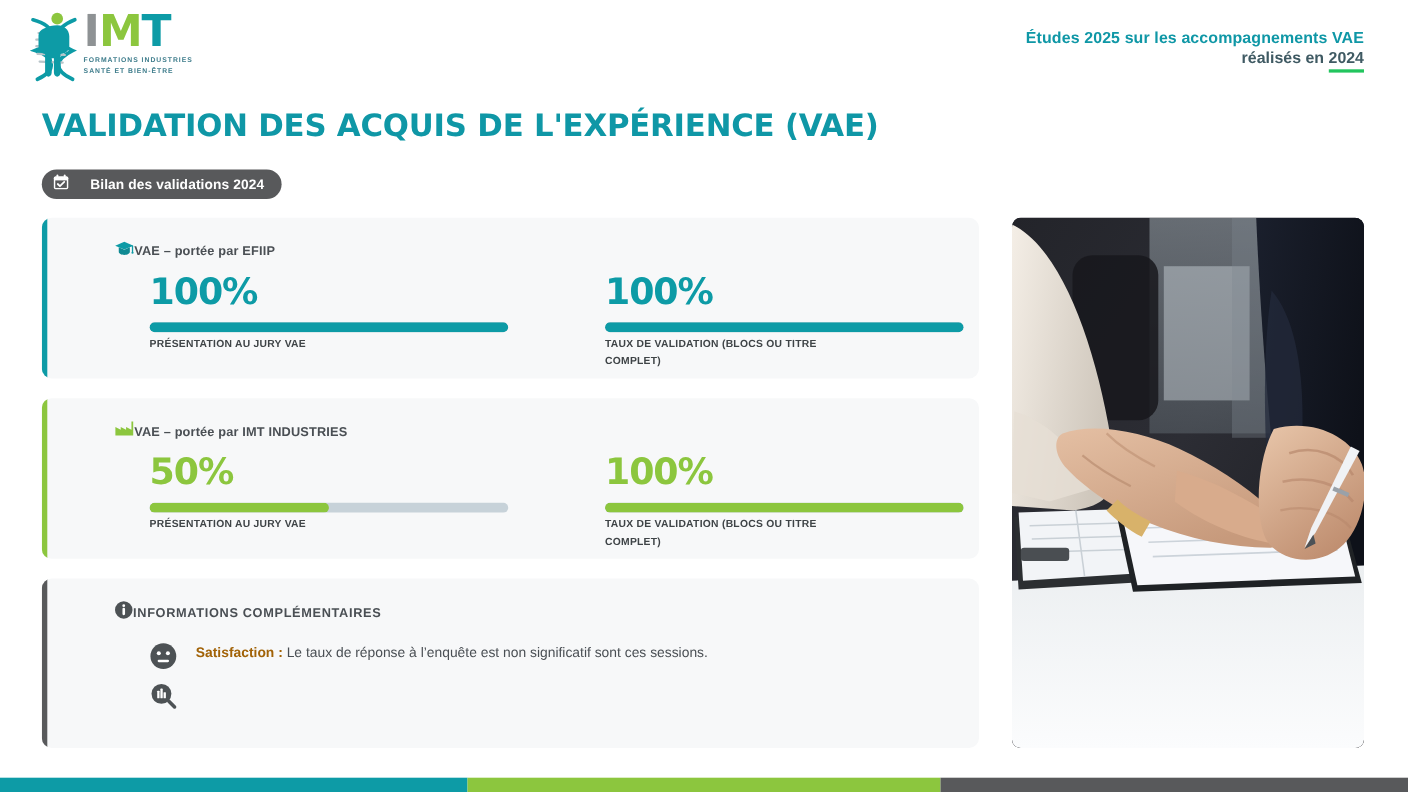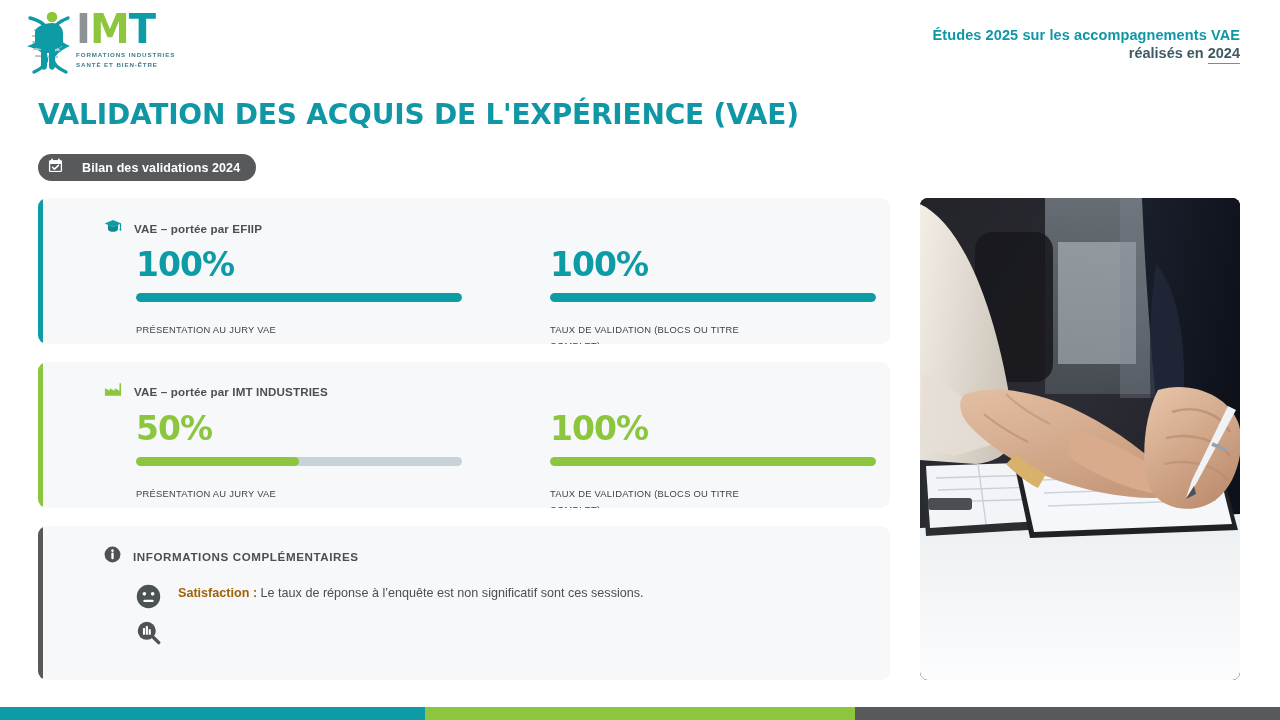--- a/index.html
+++ b/index.html
@@ -88,21 +88,21 @@
     letter-spacing: 0.1px;
     white-space: nowrap;
   }
   .study-line2 {
     font-size: 14.5px;
     font-weight: bold;
     color: #3f5a63;
     white-space: nowrap;
   }
   .study-line2 .year-underline {
-    border-bottom: 1px solid #22c55e;
+    border-bottom: 3px solid #22c55e;
     padding-bottom: 2px;
   }
 
   
   .page-title {
     position: absolute;
     left: 38px;
     top: 98px;
     font-size: 28px;
     font-weight: bold;
@@ -154,21 +154,20 @@
   .card-efiip  { top: 198px; height: 146px; }
   .card-imtind { top: 362px; height: 146px; }
   .card-info   { top: 526px; height: 154px; }
 
   .card-head {
     position: absolute;
     left: 66px;
     top: 20px;
     display: flex;
     align-items: center;
-    gap: 12px;
   }
   .card-head .head-label {
     font-size: 11.6px;
     font-weight: bold;
     color: #4a4f54;
     letter-spacing: 0.15px;
     white-space: nowrap;
   }
   .card-info .card-head .head-label { letter-spacing: 0.6px; }
 
@@ -201,23 +200,23 @@
     overflow: hidden;
   }
   .bar-fill {
     height: 100%;
     border-radius: 5px;
   }
   .card-efiip  .bar-fill { background: #0d9ba6; }
   .card-imtind .bar-fill { background: #8cc63e; }
 
   .metric-label {
-    margin-top: 20px;
+    margin-top: 2px;
     font-size: 9.4px;
-    font-weight: normal;
+    font-weight: bold;
     color: #3f4447;
     letter-spacing: 0.25px;
     line-height: 1.65;
     max-width: 230px;
   }
 
   
   .info-list {
     position: absolute;
     left: 98px;

